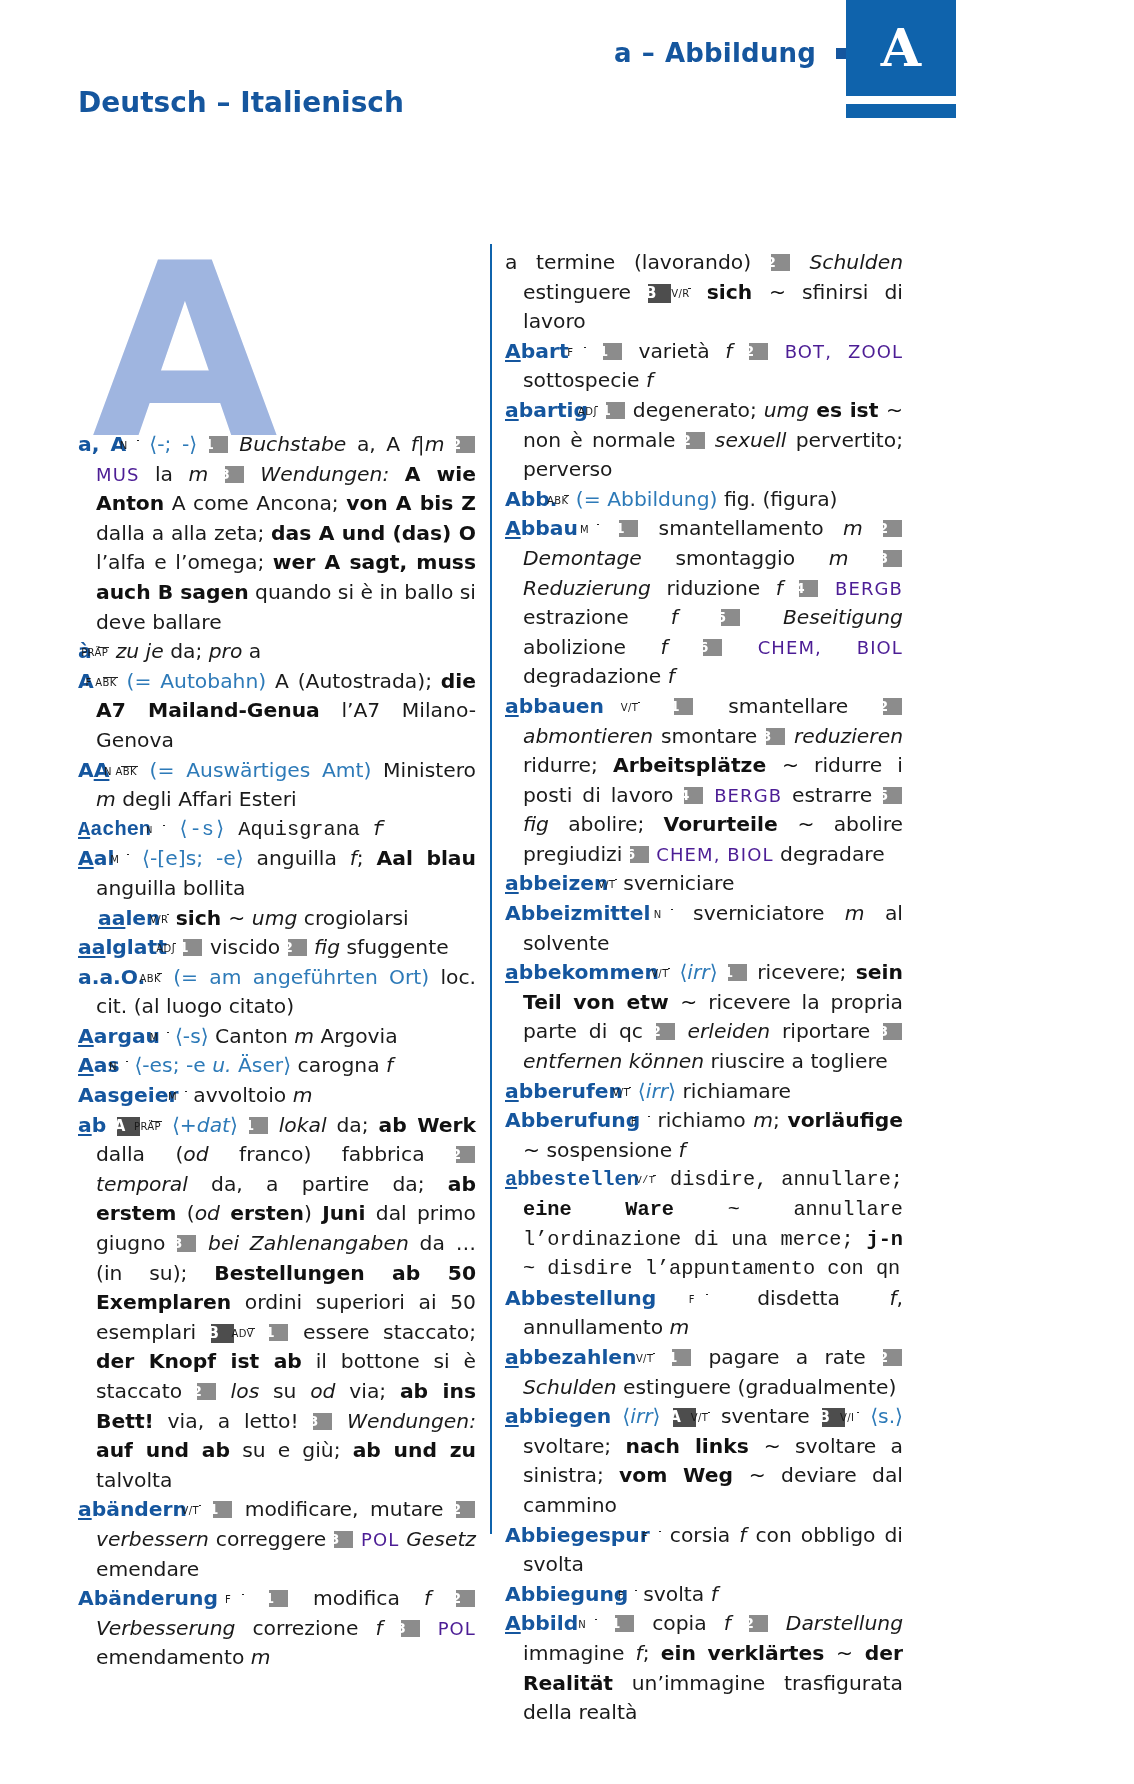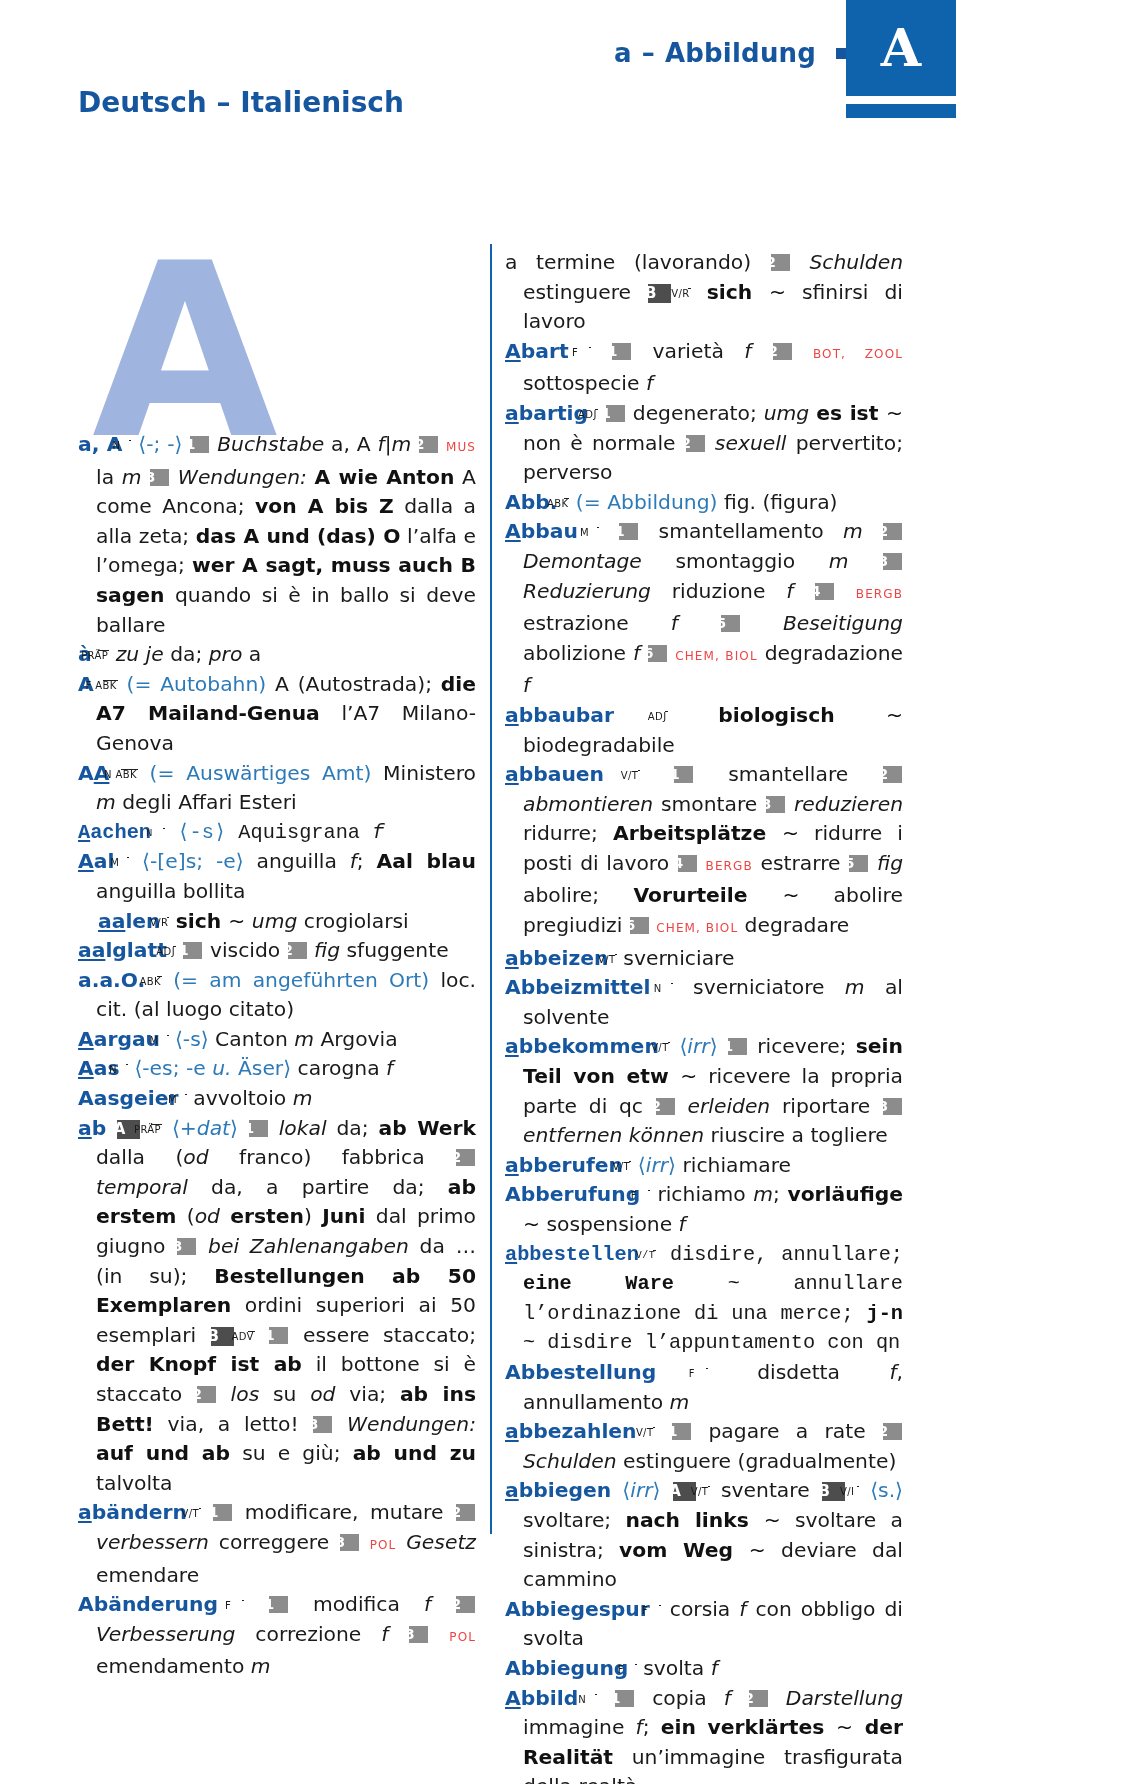--- a/index.html
+++ b/index.html
@@ -84,21 +84,21 @@
     display:inline-block;
     font-size:10px;letter-spacing:.4px;
     border-top:1.6px solid #222;
     padding:0 1px;
     line-height:1.05;
     position:relative;top:-2px;
     white-space:nowrap;
   }
   
   .fld{
-    font-size:12px;letter-spacing:1.1px;color:#ef4444;
+    font-size:18px;letter-spacing:1.1px;color:#4c1d95;
     white-space:nowrap;
   }
 
   
   .sn{
     display:inline-block;min-width:15px;height:17px;
     background:#8c8c8c;color:#fff;
     font-size:13.5px;font-weight:bold;line-height:17px;
     text-align:center;padding:0 2px;
     vertical-align:2px;
@@ -151,21 +151,20 @@
         <div style="text-indent: -18px; padding-left: 18px;"><span class="hw"><span class="st">a</span>b</span> <span class="hb">A</span> <span class="gl">PRÄP</span> <span class="ang">⟨+<span class="it">dat</span>⟩</span> <span class="sn">1</span> <span class="it">lokal</span> da; <span class="bd">ab Werk</span> dalla (<span class="it">od</span> franco) fabbrica <span class="sn">2</span> <span class="it">temporal</span> da, a partire da; <span class="bd">ab erstem</span> (<span class="it">od</span> <span class="bd">ersten</span>) <span class="bd">Juni</span> dal primo giugno <span class="sn">3</span> <span class="it">bei Zahlenangaben</span> da … (in su); <span class="bd">Bestellungen ab 50 Exemplaren</span> ordini superiori ai 50 esemplari <span class="hb">B</span> <span class="gl">ADV</span> <span class="sn">1</span> essere staccato; <span class="bd">der Knopf ist ab</span> il bottone si è staccato <span class="sn">2</span> <span class="it">los</span> su <span class="it">od</span> via; <span class="bd">ab ins Bett!</span> via, a letto! <span class="sn">3</span> <span class="it">Wendungen:</span> <span class="bd">auf und ab</span> su e giù; <span class="bd">ab und zu</span> talvolta</div>
         <div style="text-indent: -18px; padding-left: 18px;"><span class="hw"><span class="st">a</span>bändern</span> <span class="gl">V/T</span> <span class="sn">1</span> modificare, mutare <span class="sn">2</span> <span class="it">verbessern</span> correggere <span class="sn">3</span> <span class="fld">POL</span> <span class="it">Gesetz</span> emendare</div>
         <div style="text-indent: -18px; padding-left: 18px;"><span class="hwc">Abänderung</span> <span class="gl">F</span> <span class="sn">1</span> modifica <span class="it">f</span> <span class="sn">2</span> <span class="it">Verbesserung</span> correzione <span class="it">f</span> <span class="sn">3</span> <span class="fld">POL</span> emendamento <span class="it">m</span></div>
       </div>
     <div class="col col-right" id="colRight">
         <div style="text-indent: -18px; padding-left: 18px;">a termine (lavorando) <span class="sn">2</span> <span class="it">Schulden</span> estinguere <span class="hb">B</span> <span class="gl">V/R</span> <span class="bd">sich <span class="tilde">~</span></span> sfinirsi di lavoro</div>
         <div style="text-indent: -18px; padding-left: 18px;"><span class="hw"><span class="st">A</span>bart</span> <span class="gl">F</span> <span class="sn">1</span> varietà <span class="it">f</span> <span class="sn">2</span> <span class="fld">BOT, ZOOL</span> sottospecie <span class="it">f</span></div>
         <div style="text-indent: -18px; padding-left: 18px;"><span class="hw"><span class="st">a</span>bartig</span> <span class="gl">ADJ</span> <span class="sn">1</span> degenerato; <span class="it">umg</span> <span class="bd">es ist <span class="tilde">~</span></span> non è normale <span class="sn">2</span> <span class="it">sexuell</span> pervertito; perverso</div>
         <div style="text-indent: -18px; padding-left: 18px;"><span class="hw">Abb.</span> <span class="gl">ABK</span> <span class="bluelt">(= Abbildung)</span> fig. (figura)</div>
         <div style="text-indent: -18px; padding-left: 18px;"><span class="hw"><span class="st">A</span>bbau</span> <span class="gl">M</span> <span class="sn">1</span> smantellamento <span class="it">m</span> <span class="sn">2</span> <span class="it">Demontage</span> smontaggio <span class="it">m</span> <span class="sn">3</span> <span class="it">Reduzierung</span> riduzione <span class="it">f</span> <span class="sn">4</span> <span class="fld">BERGB</span> estrazione <span class="it">f</span> <span class="sn">5</span> <span class="it">Beseitigung</span> abolizione <span class="it">f</span> <span class="sn">6</span> <span class="fld">CHEM, BIOL</span> degradazione <span class="it">f</span></div>
-        <div style="text-indent: -18px; padding-left: 18px;"><span class="hw"><span class="st">a</span>bbaubar</span> <span class="gl">ADJ</span> <span class="bd">biologisch <span class="tilde">~</span></span> biodegradabile</div>
         <div style="text-indent: -18px; padding-left: 18px;"><span class="hw"><span class="st">a</span>bbauen</span> <span class="gl">V/T</span> <span class="sn">1</span> smantellare <span class="sn">2</span> <span class="it">abmontieren</span> smontare <span class="sn">3</span> <span class="it">reduzieren</span> ridurre; <span class="bd">Arbeitsplätze <span class="tilde">~</span></span> ridurre i posti di lavoro <span class="sn">4</span> <span class="fld">BERGB</span> estrarre <span class="sn">5</span> <span class="it">fig</span> abolire; <span class="bd">Vorurteile <span class="tilde">~</span></span> abolire pregiudizi <span class="sn">6</span> <span class="fld">CHEM, BIOL</span> degradare</div>
         <div style="text-indent: -18px; padding-left: 18px;"><span class="hw"><span class="st">a</span>bbeizen</span> <span class="gl">V/T</span> sverniciare</div>
         <div style="text-indent: -18px; padding-left: 18px;"><span class="hwc">Abbeizmittel</span> <span class="gl">N</span> sverniciatore <span class="it">m</span> al solvente</div>
         <div style="text-indent: -18px; padding-left: 18px;"><span class="hw"><span class="st">a</span>bbekommen</span> <span class="gl">V/T</span> <span class="ang">⟨<span class="it">irr</span>⟩</span> <span class="sn">1</span> ricevere; <span class="bd">sein Teil von etw <span class="tilde">~</span></span> ricevere la propria parte di qc <span class="sn">2</span> <span class="it">erleiden</span> riportare <span class="sn">3</span> <span class="it">entfernen können</span> riuscire a togliere</div>
         <div style="text-indent: -18px; padding-left: 18px;"><span class="hw"><span class="st">a</span>bberufen</span> <span class="gl">V/T</span> <span class="ang">⟨<span class="it">irr</span>⟩</span> richiamare</div>
         <div style="text-indent: -18px; padding-left: 18px;"><span class="hwc">Abberufung</span> <span class="gl">F</span> richiamo <span class="it">m</span>; <span class="bd">vorläufige <span class="tilde">~</span></span> sospensione <span class="it">f</span></div>
         <div style="text-indent: -18px; padding-left: 18px; font-family: Liberation Mono, monospace;"><span class="hw"><span class="st">a</span>bbestellen</span> <span class="gl">V/T</span> disdire, annullare; <span class="bd">eine Ware <span class="tilde">~</span></span> annullare l’ordinazione di una merce; <span class="bd">j-n <span class="tilde">~</span></span> disdire l’appuntamento con qn</div>
         <div style="text-indent: -18px; padding-left: 18px;"><span class="hwc">Abbestellung</span> <span class="gl">F</span> disdetta <span class="it">f</span>, annullamento <span class="it">m</span></div>
         <div style="text-indent: -18px; padding-left: 18px;"><span class="hw"><span class="st">a</span>bbezahlen</span> <span class="gl">V/T</span> <span class="sn">1</span> pagare a rate <span class="sn">2</span> <span class="it">Schulden</span> estinguere (gradualmente)</div>
         <div style="text-indent: -18px; padding-left: 18px;"><span class="hw"><span class="st">a</span>bbiegen</span> <span class="ang">⟨<span class="it">irr</span>⟩</span> <span class="hb">A</span> <span class="gl">V/T</span> sventare <span class="hb">B</span> <span class="gl">V/I</span> <span class="ang">⟨s.⟩</span> svoltare; <span class="bd">nach links <span class="tilde">~</span></span> svoltare a sinistra; <span class="bd">vom Weg <span class="tilde">~</span></span> deviare dal cammino</div>

